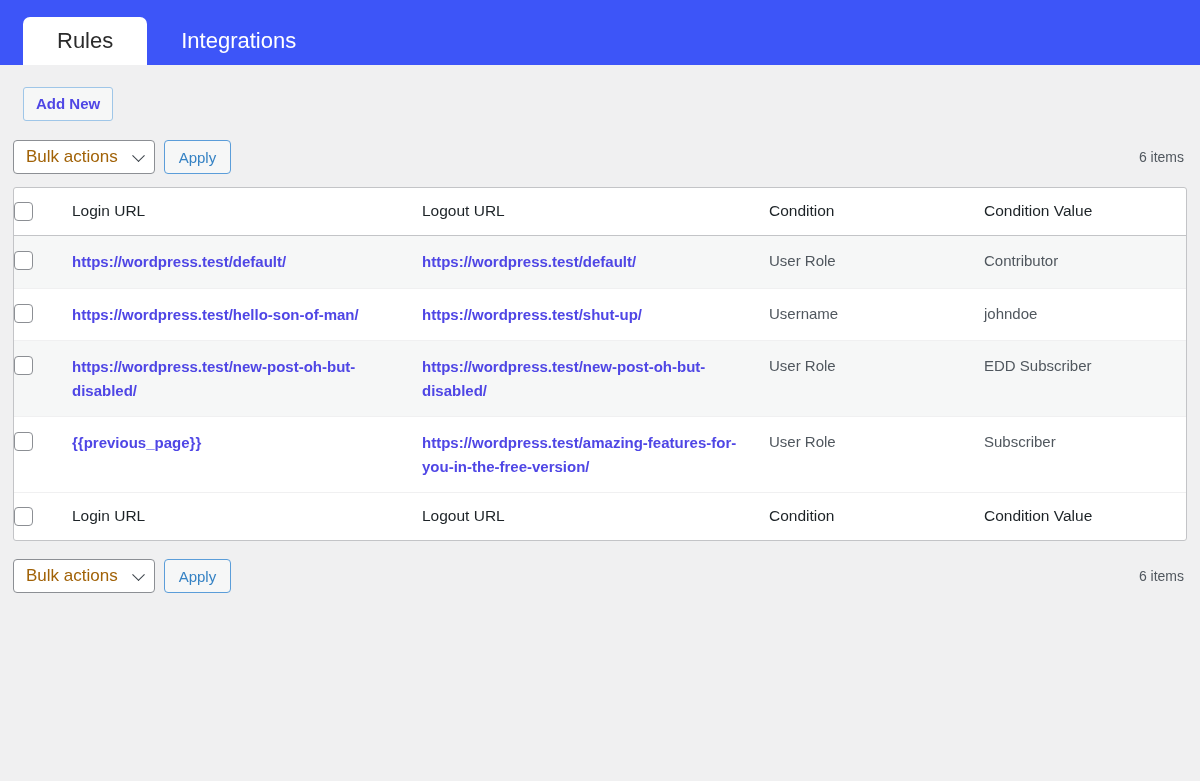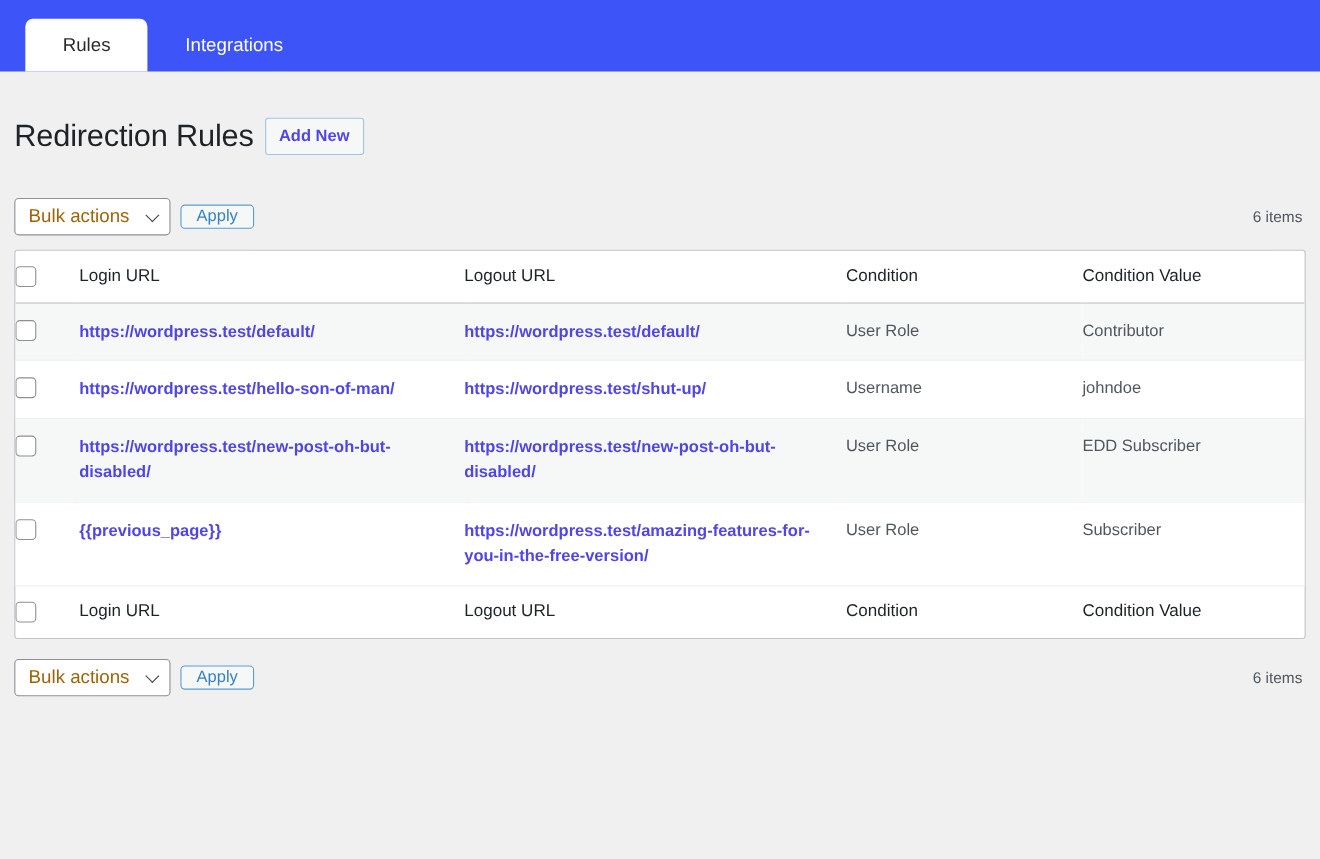--- a/index.html
+++ b/index.html
@@ -19,21 +19,21 @@
     align-items: flex-end;
     padding-left: 23px;
     position: relative;
   }
   .tab {
     height: 48px;
     display: flex;
     align-items: center;
     justify-content: center;
     padding: 0 34px;
-    font-size: 17px;
+    font-size: 22px;
     color: #ffffff;
     cursor: pointer;
     user-select: none;
     text-align: right;
   }
   .tab.active {
     background: #ffffff;
     color: #2b2b2b;
     border-radius: 7px 7px 0 0;
     font-weight: 400;
@@ -91,21 +91,21 @@
     position: absolute;
     right: 11px;
     top: 50%;
     width: 9px; height: 9px;
     border-right: 1.6px solid #3c434a;
     border-bottom: 1.6px solid #3c434a;
     transform: translateY(-65%) rotate(45deg);
   }
   .apply-btn {
     margin-left: 9px;
-    height: 22px;
+    height: 34px;
     display: inline-flex;
     align-items: center;
     padding: 0 14px;
     background: #f6f7f7;
     border: 1px solid #5b9dd9;
     border-radius: 4px;
     color: #3582c4;
     font-size: 15px;
     cursor: pointer;
   }
@@ -193,21 +193,20 @@
 <div class="tabbar">
   <div class="tab active">
     <span>Rules</span>
   </div>
   <div class="tab">
     <span>Integrations</span>
   </div>
 </div>
 
 <div class="page-head">
-  <h1 class="page-title">Redirection Rules</h1>
   <button class="add-new">Add New</button>
 </div>
 
 <div class="tablenav top">
   <div class="bulk-select">
     <span>Bulk actions</span>
     <span class="chev"></span>
   </div>
   <button class="apply-btn">Apply</button>
   <span class="items-count">6 items</span>

